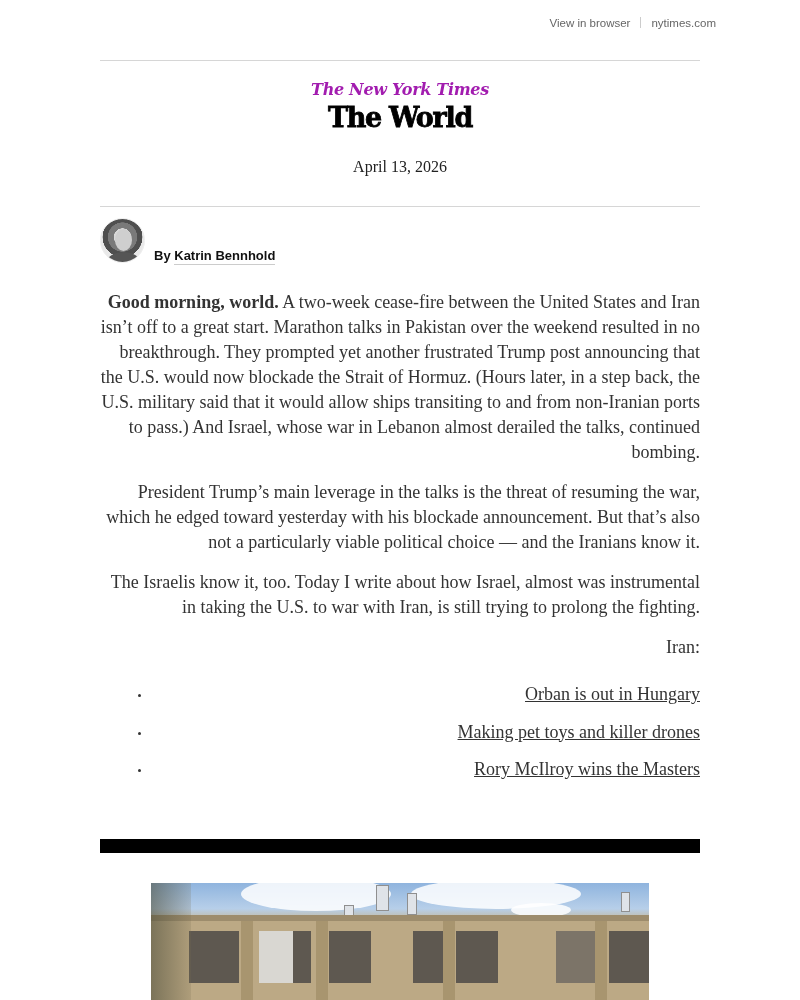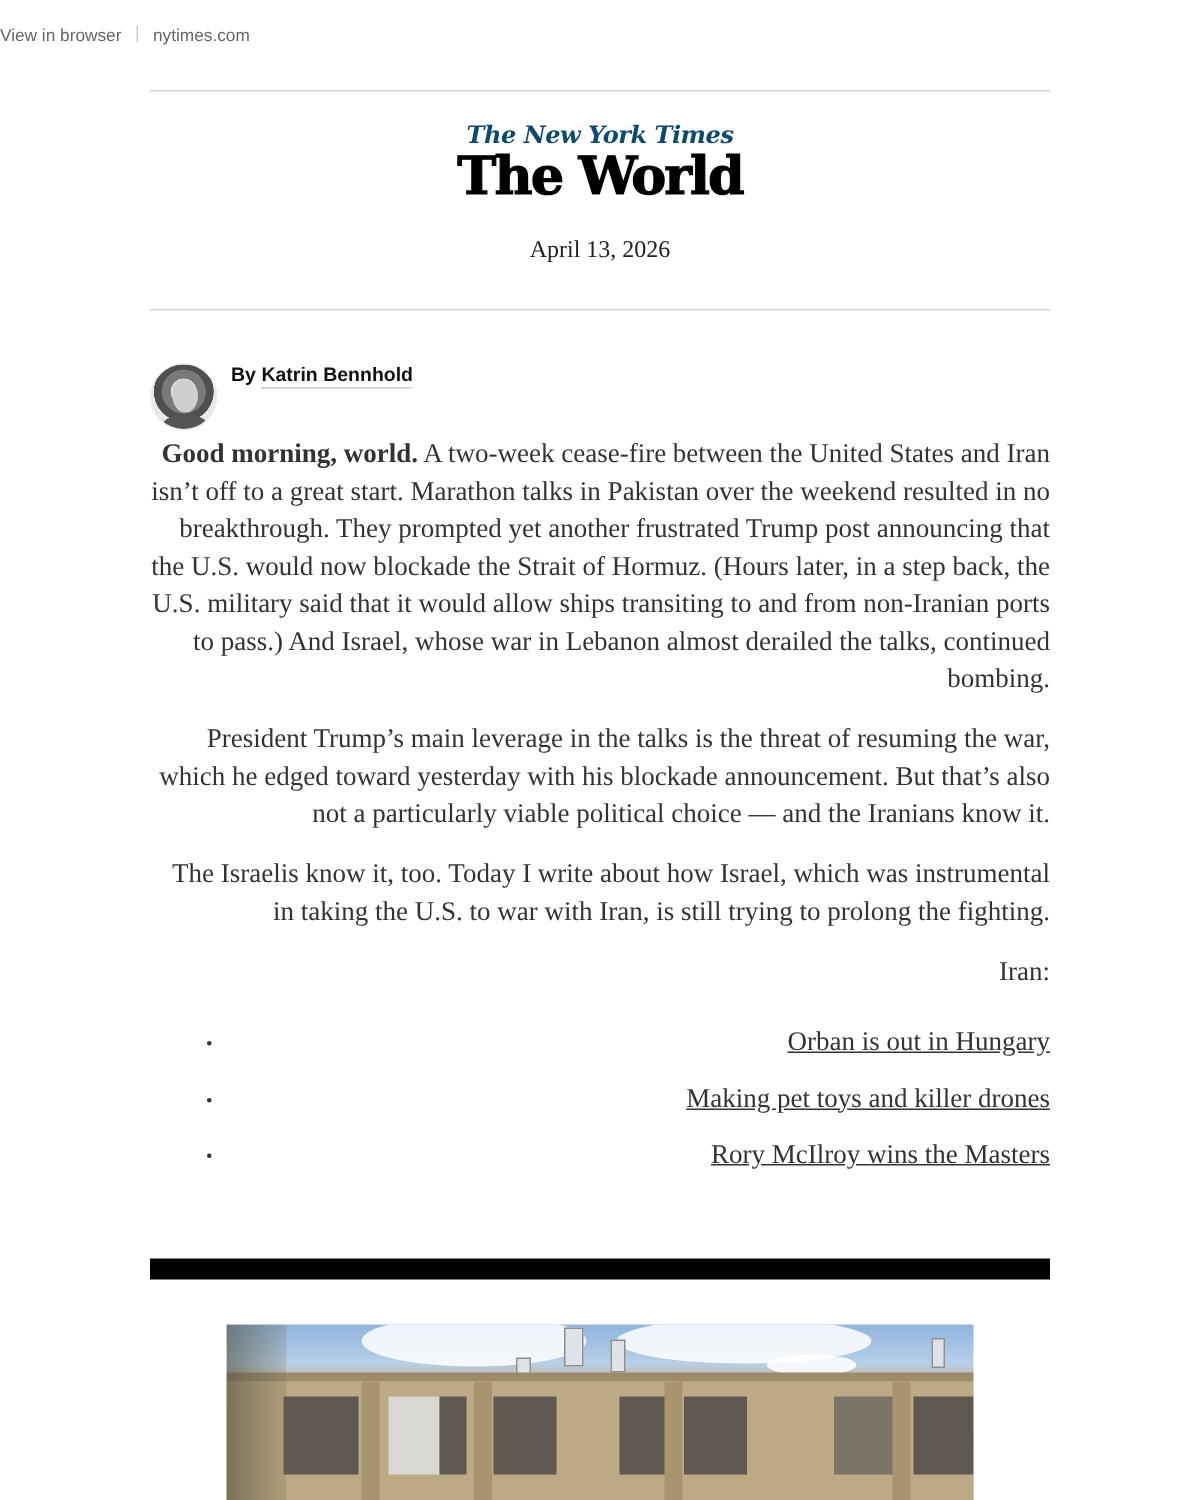--- a/index.html
+++ b/index.html
@@ -1,52 +1,52 @@
 <!DOCTYPE html>
 <html><head>
   <meta charset="utf-8">
   <style>
     * { margin: 0; padding: 0; box-sizing: border-box; }
     html, body { width: 800px; height: 1000px; overflow: hidden; background: #ffffff; }
     body { font-family: "DejaVu Serif", "Liberation Serif", serif; color: #333333; }
 
     .topbar {
       position: absolute; top: 17px; left: 0; width: 716px;
-      text-align: left; font-family: "Liberation Sans", sans-serif;
+      text-align: right; font-family: "Liberation Sans", sans-serif;
       font-size: 11.5px; color: #666666;
     }
     .topbar a { color: #666666; text-decoration: none; }
     .topbar .sep { display: inline-block; width: 1px; height: 11px; background: #cccccc; margin: 0 10px; vertical-align: -1px; }
 
     .rule { position: absolute; left: 100px; width: 600px; height: 1px; background: #d6d6d6; }
     .rule.r1 { top: 60px; }
     .rule.r2 { top: 206px; }
 
     .masthead {
       position: absolute; top: 80px; left: 0; width: 800px; text-align: center;
     }
     .nyt-logo {
       font-family: "DejaVu Serif", "Liberation Serif", serif;
-      font-size: 16px; font-weight: bold; color: #0c4a6e; letter-spacing: -0.3px;
+      font-size: 16px; font-weight: bold; color: #a21caf; letter-spacing: -0.3px;
       font-style: italic; line-height: 20px;
     }
     .nl-title {
       font-family: "DejaVu Serif", "Liberation Serif", serif;
-      font-size: 35px; font-weight: 900; color: #000000;
+      font-size: 27px; font-weight: 900; color: #000000;
       letter-spacing: -1.3px; line-height: 32px; margin-top: 2px;
       -webkit-text-stroke: 0.8px #000;
     }
     .nl-date {
       font-family: "Liberation Serif", serif;
       font-size: 16px; color: #222222; margin-top: 24px;
     }
 
     .byline {
-      position: absolute; top: 242px; left: 100px; height: 45px;
-      display: flex; align-items: flex-start;
+      position: absolute; top: 218px; left: 100px; height: 45px;
+      display: flex; align-items: flex-end;
     }
     .avatar {
       width: 45px; height: 45px; border-radius: 50%; overflow: hidden;
       background: radial-gradient(circle at 50% 42%, #d9d9d9 0 26%, #7a7a7a 27% 44%, #4f4f4f 45% 60%, #e9e9e9 61%);
       position: relative; border: 1px solid #eeeeee;
     }
     .avatar .face {
       position: absolute; left: 14px; top: 10px; width: 17px; height: 22px;
       border-radius: 50%; background: #cfcfcf;
     }
@@ -117,21 +117,21 @@
   </div>
   <div class="byline-text">
     <span>By</span>
     <a href="#">Katrin Bennhold</a>
   </div>
 </div>
 
 <div class="content">
   <p><b>Good morning, world.</b><span> A two-week cease-fire between the United States and Iran isn’t off to a great start. Marathon talks in Pakistan over the weekend resulted in no breakthrough. They prompted yet another frustrated Trump post announcing that the U.S. would now blockade the Strait of Hormuz. (Hours later, in a step back, the U.S. military said that it would allow ships transiting to and from non-Iranian ports to pass.) And Israel, whose war in Lebanon almost derailed the talks, continued bombing.</span></p>
   <p>President Trump’s main leverage in the talks is the threat of resuming the war, which he edged toward yesterday with his blockade announcement. But that’s also not a particularly viable political choice — and the Iranians know it.</p>
-  <p>The Israelis know it, too. Today I write about how Israel, which was instrumental in taking the U.S. to war with Iran, is still trying to prolong the fighting.</p>
+  <p>The Israelis know it, too. Today I write about how Israel, almost was instrumental in taking the U.S. to war with Iran, is still trying to prolong the fighting.</p>
   <p>Iran:</p>
   <ul>
     <li>Orban is out in Hungary</li>
     <li>Making pet toys and killer drones</li>
     <li>Rory McIlroy wins the Masters</li>
   </ul>
 </div>
 
 <div class="black-bar"></div>
 

